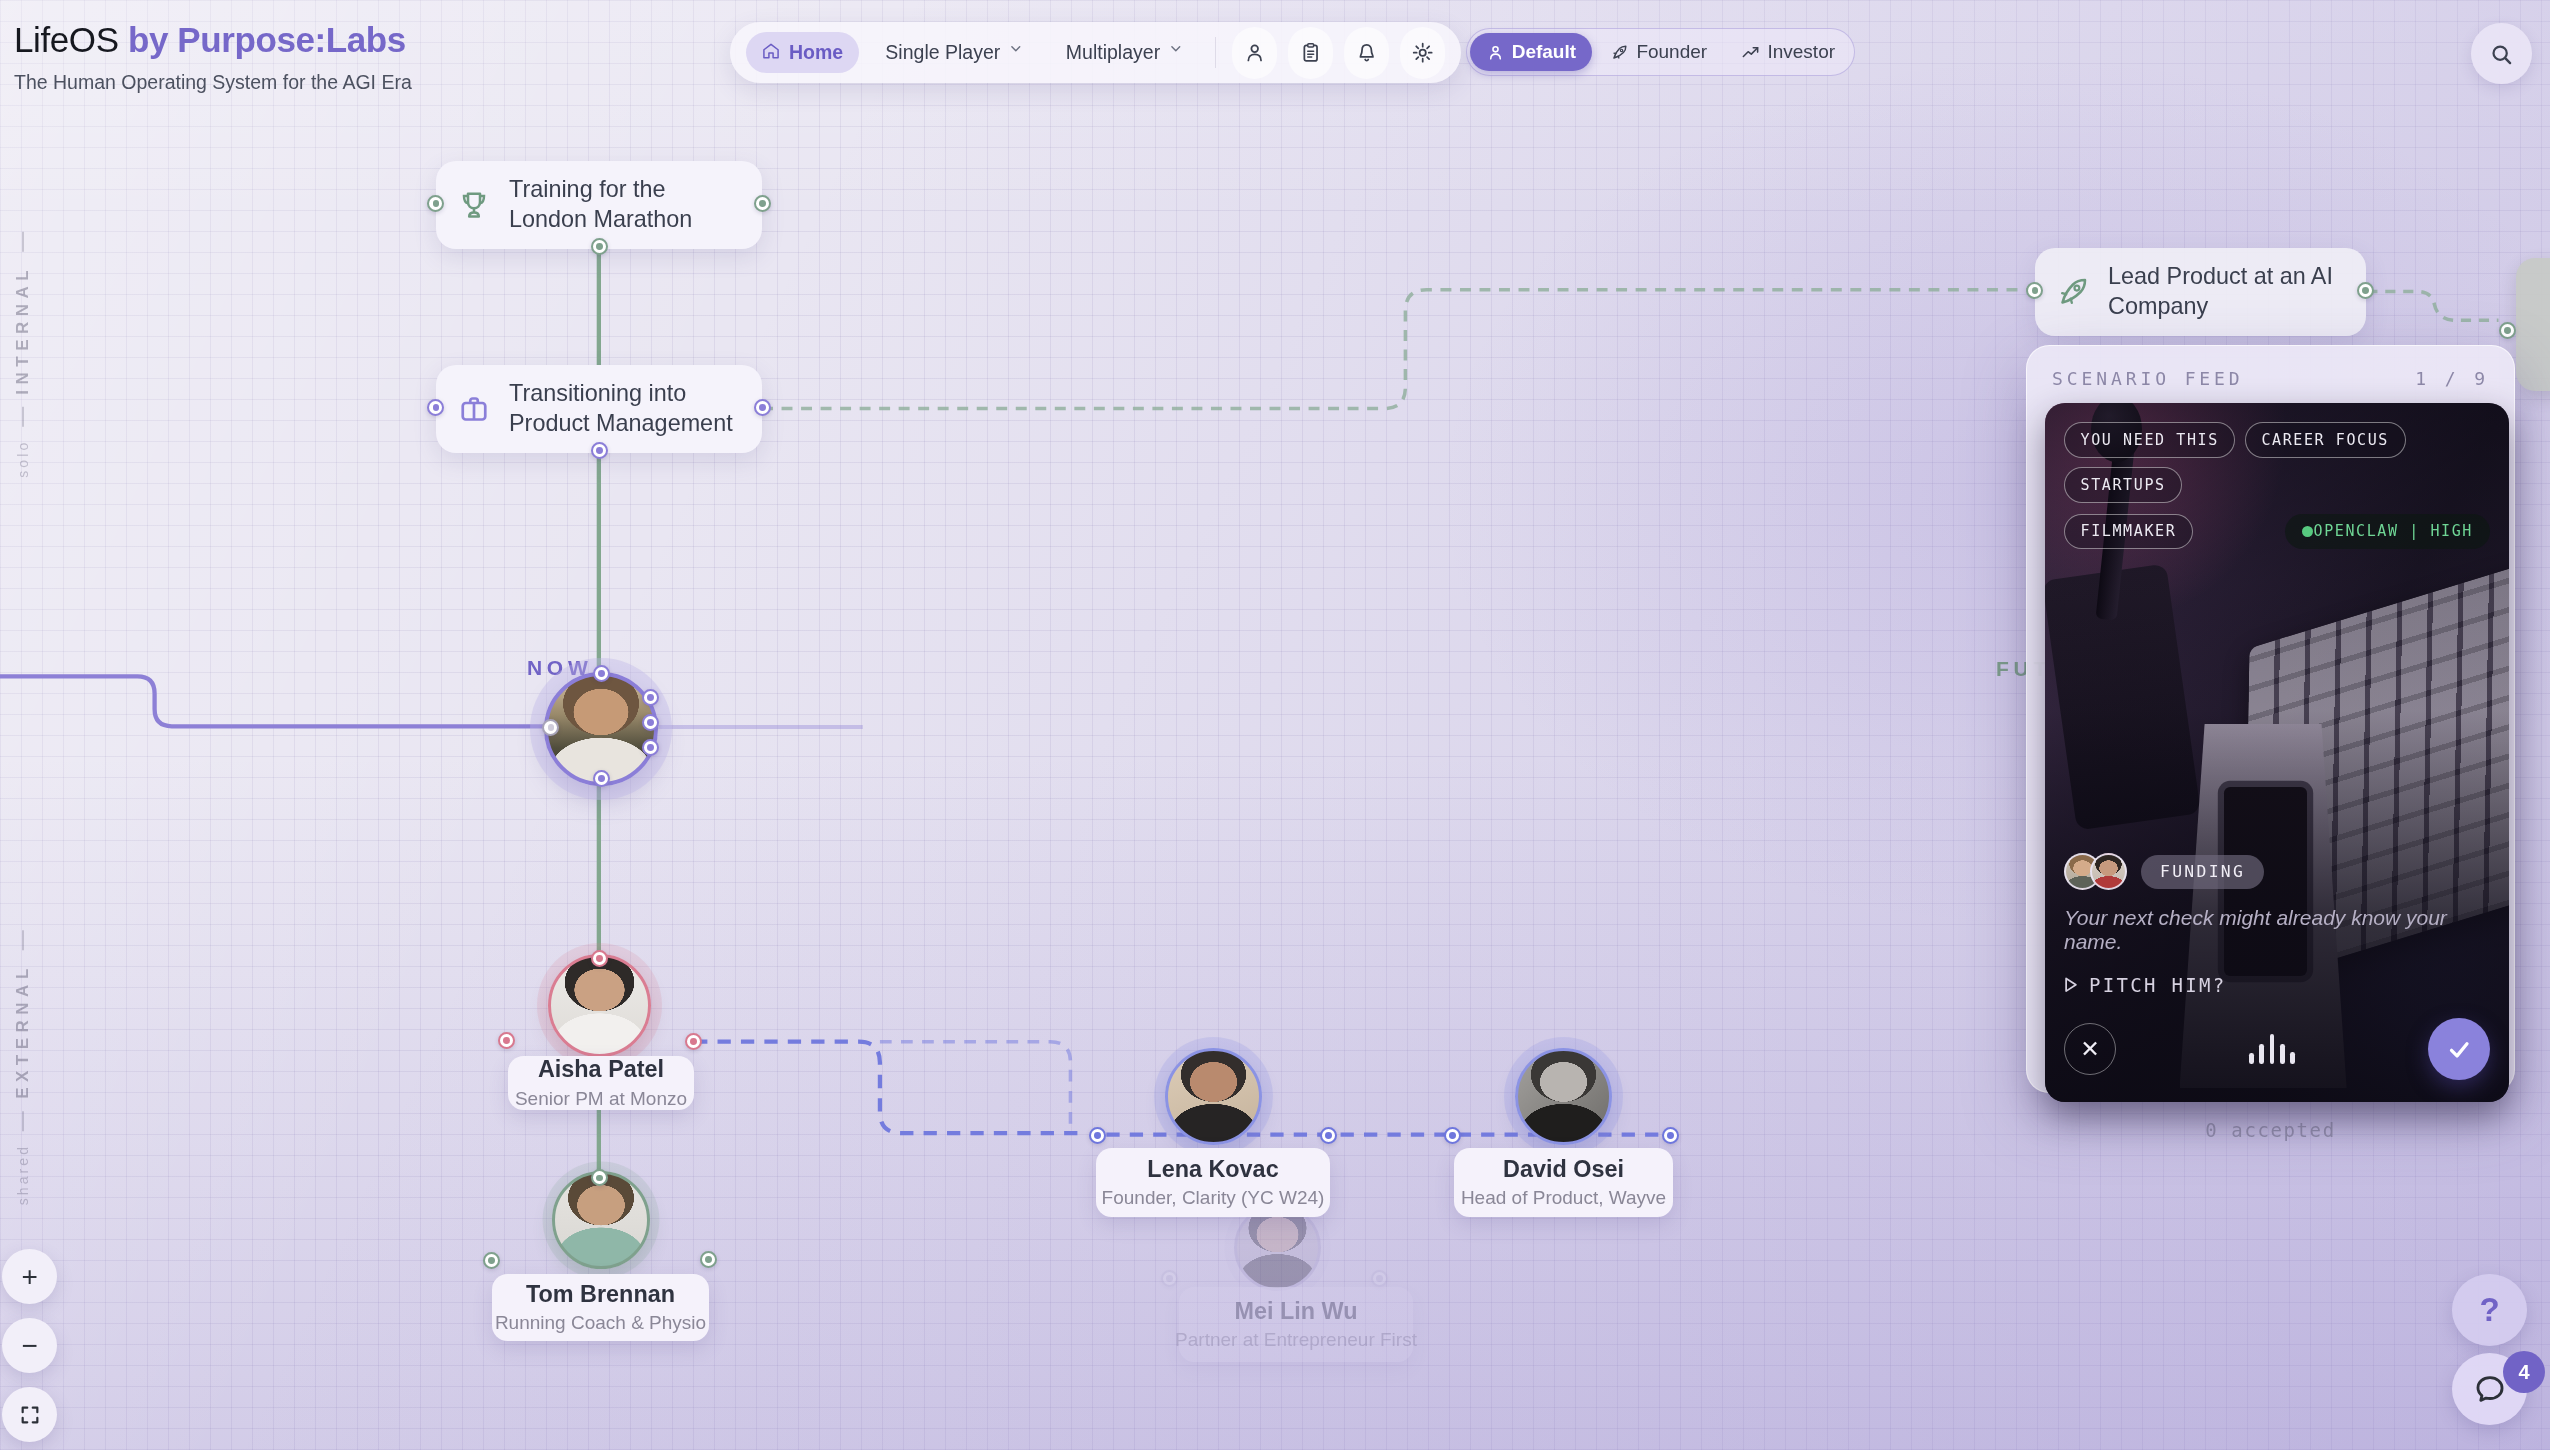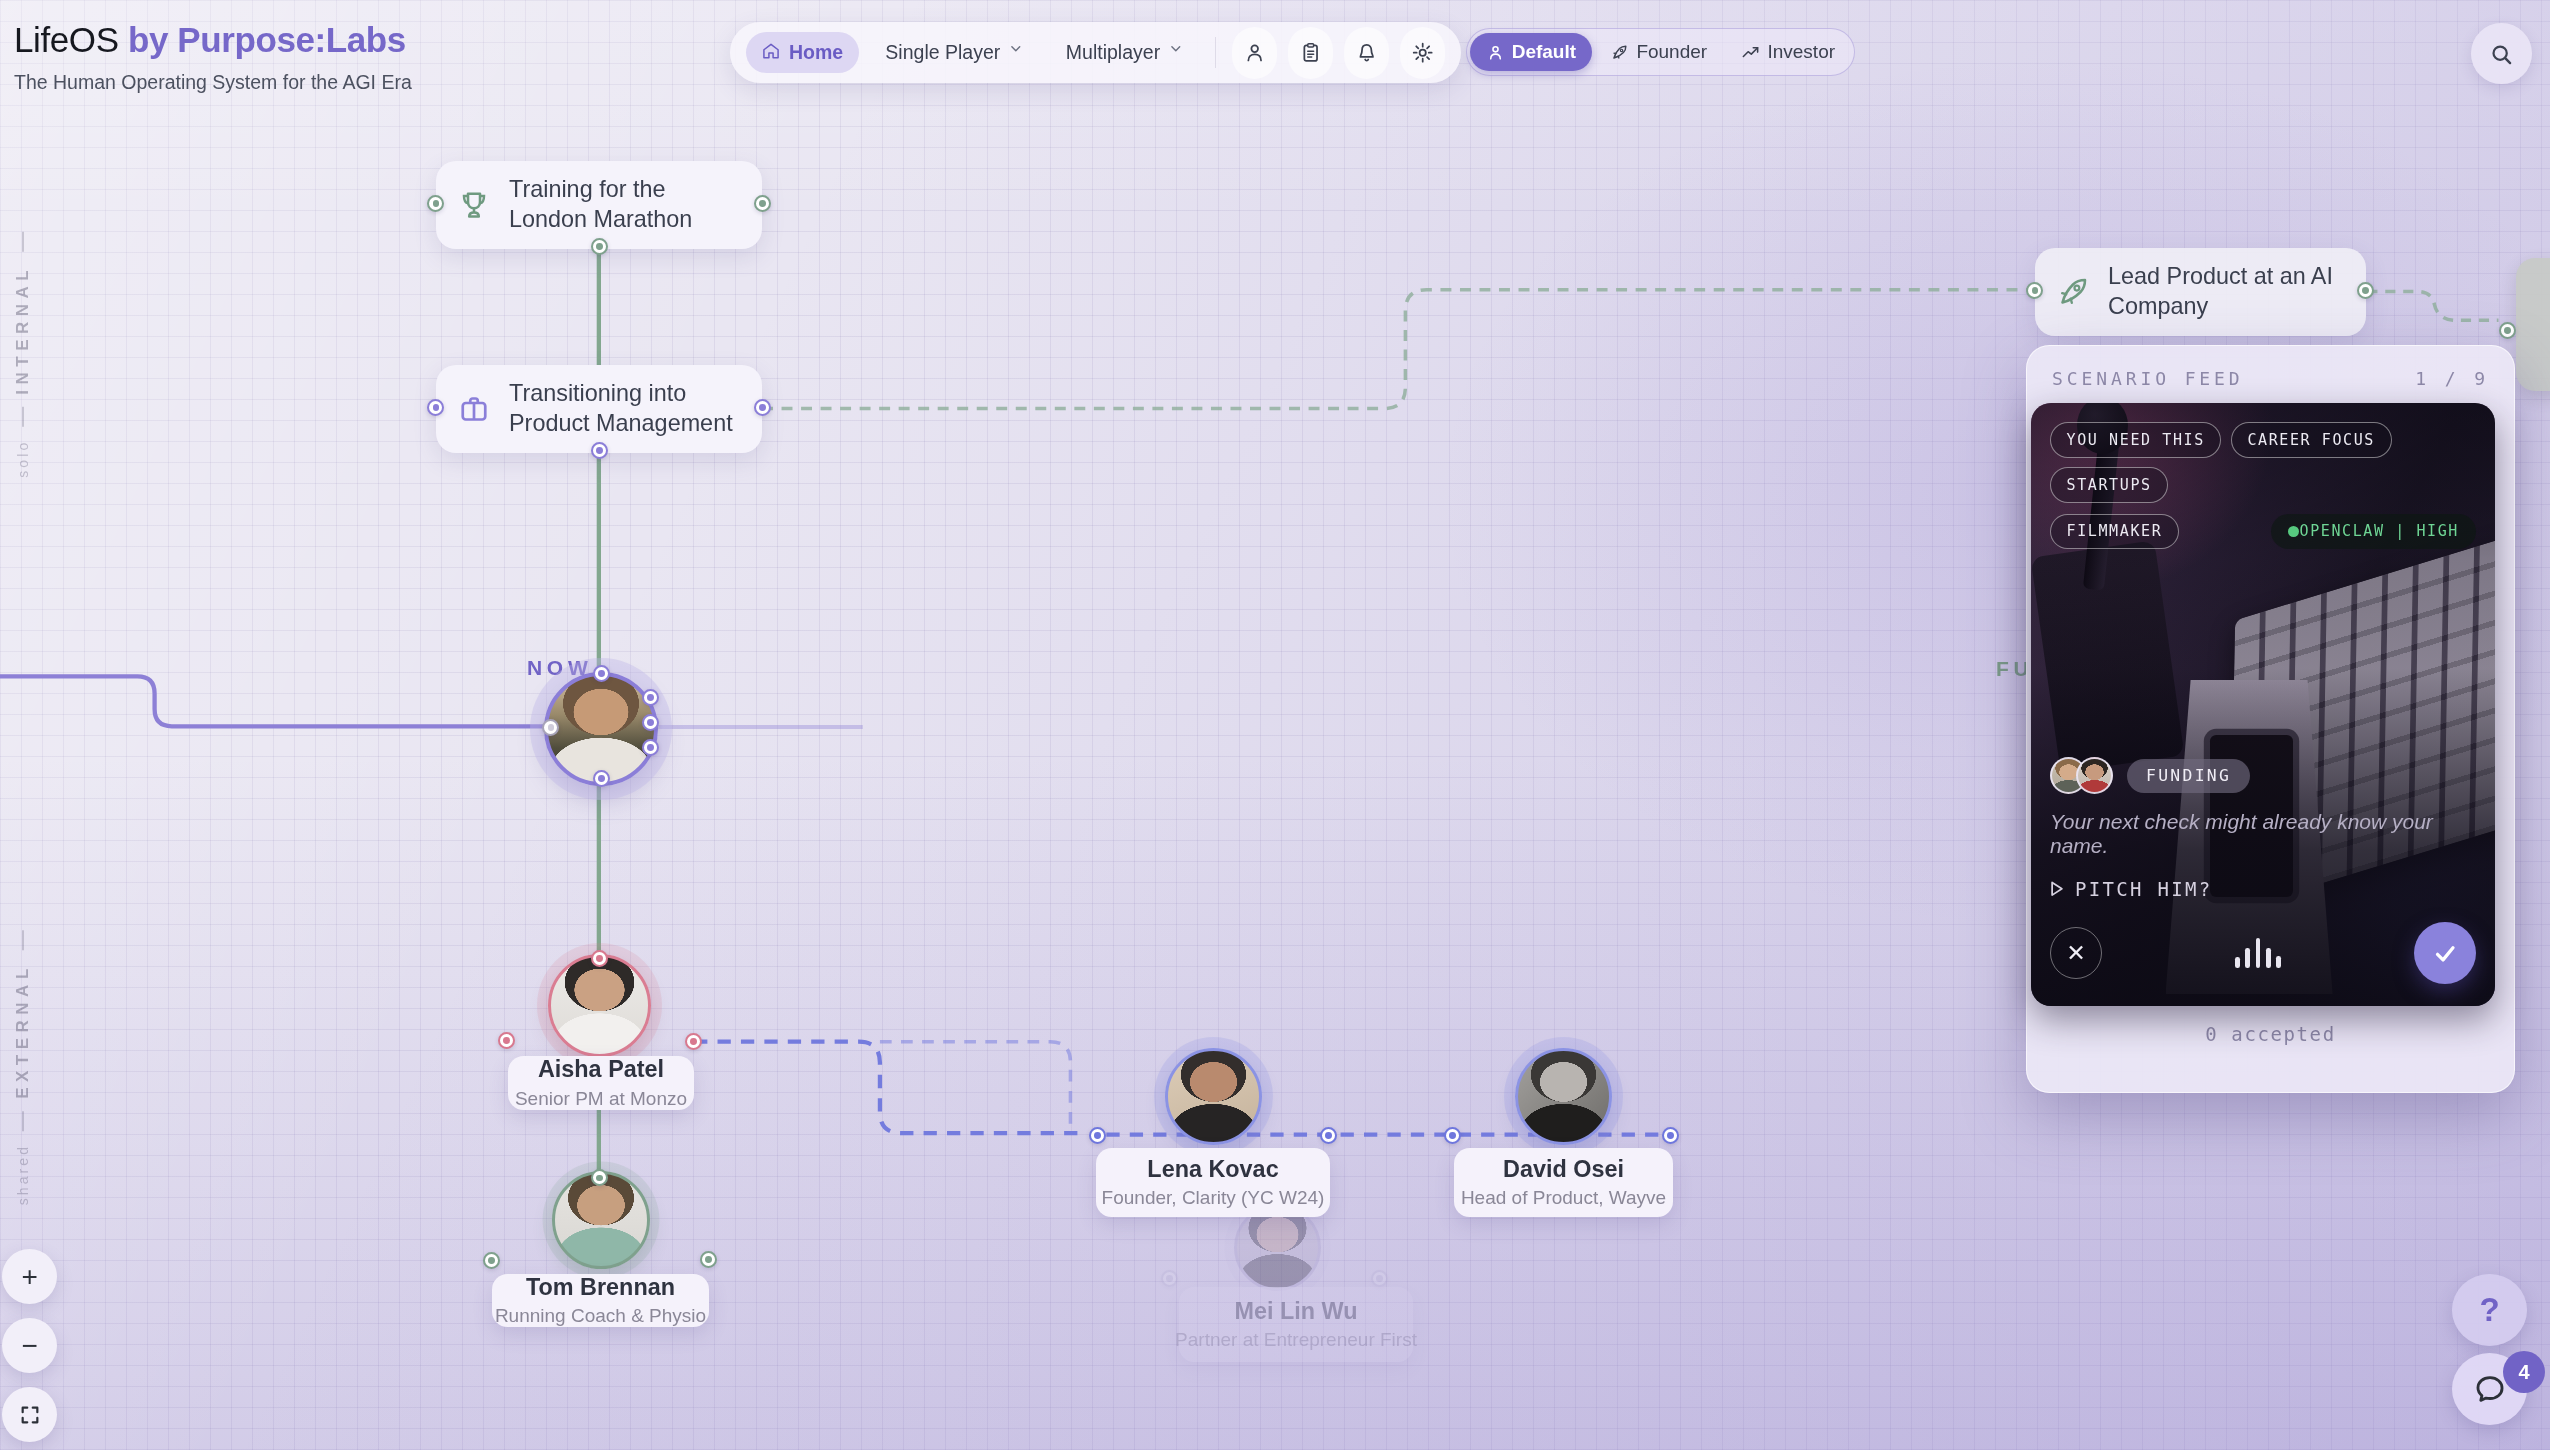--- a/index.html
+++ b/index.html
@@ -110,21 +110,21 @@
 
   .tl-label { position:absolute; font-size:21px; font-weight:700; letter-spacing:4.7px; z-index:3; }
   .tl-now { color:#7163c6; } .tl-future { color:#7b9c88; }
 
   
   .feed-panel { position:absolute; left:2026px; top:345px; width:489px; height:748px; z-index:8;
     background:rgba(236,231,246,0.92); border:1.2px solid rgba(255,255,255,0.65); border-radius:23.4px;
     box-shadow:0 23.4px 62px rgba(80,70,130,0.35); }
   .feed-head { display:flex; justify-content:space-between; align-items:center; padding:22px 25px 14px 25px;
     font-family:"DejaVu Sans Mono", monospace; font-size:18px; letter-spacing:3.9px; color:#8d88a8; }
-  .feed-card { position:relative; margin:0 4px; width:464px; height:603px; border-radius:20px; overflow:hidden;
+  .feed-card { position:relative; margin:0 18px; width:464px; height:699px; border-radius:20px; overflow:hidden;
     box-shadow:0 14px 34px rgba(30,25,50,0.45); cursor:pointer; }
   .photo { position:absolute; inset:0;
     background:
       radial-gradient(60% 45% at 16% 4%, rgba(196,84,140,0.50), transparent 60%),
       radial-gradient(55% 45% at 85% 92%, rgba(90,100,200,0.30), transparent 65%),
       linear-gradient(118deg,#43304c 0%, #2c2138 30%, #1c1626 55%, #241c30 100%); }
   .kbd { position:absolute; right:-28px; top:30%; width:64%; height:46%; border-radius:7.8px; opacity:0.85;
     transform:rotate(-17deg) skewX(-18deg); box-shadow:0 9.4px 25px rgba(0,0,0,0.5);
     background-color:#8d8498;
     background-image:repeating-linear-gradient(90deg, rgba(255,255,255,0.28) 0 26.5px, rgba(20,15,30,0.45) 26.5px 32px),
@@ -371,21 +371,21 @@
     <div class="pname">Aisha Patel</div>
     <div class="prole">Senior PM at Monzo</div>
   </div>
 
   <div class="pnode" style="left:552px; top:1171px; width:98px; height:98px;">
     <div class="pav ring-green av-tom"></div>
     <span class="dot green" style="left:39px; top:-1.6px;"></span>
     <span class="dot green" style="left:-69px; top:81px;"></span>
     <span class="dot green" style="left:148px; top:80px;"></span>
   </div>
-  <div class="plabel" style="left:492px; top:1274px; width:217px; height:53px;">
+  <div class="plabel" style="left:492px; top:1274px; width:217px; height:67px;">
     <div class="pname">Tom Brennan</div>
     <div class="prole">Running Coach &amp; Physio</div>
   </div>
 
   <div class="mei-wrap">
     <div class="pnode" style="left:1234px; top:1204px; width:87px; height:87px;">
       <div class="pav ring-faded av-mei"></div>
     </div>
     <span class="dot faded" style="left:1161px; top:1270px;"></span>
     <span class="dot faded" style="left:1371px; top:1270px;"></span>

